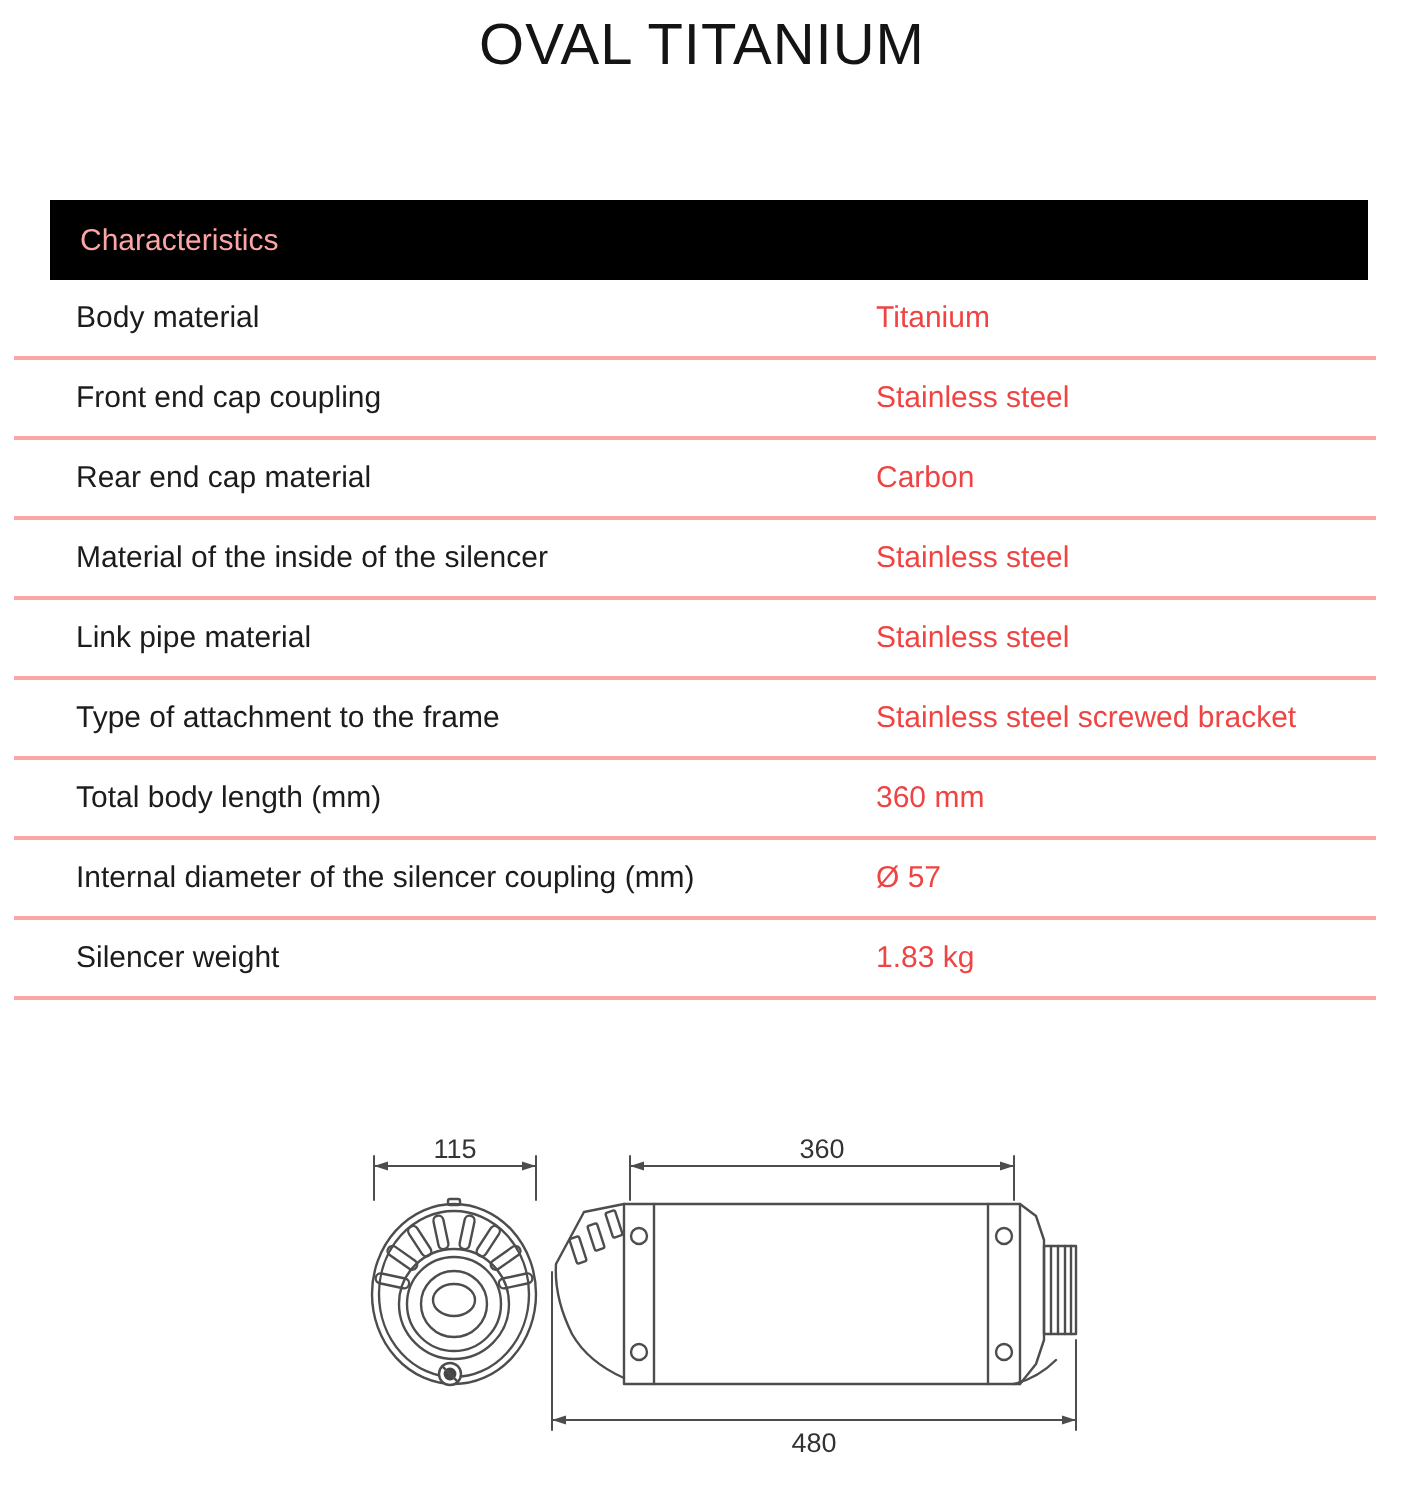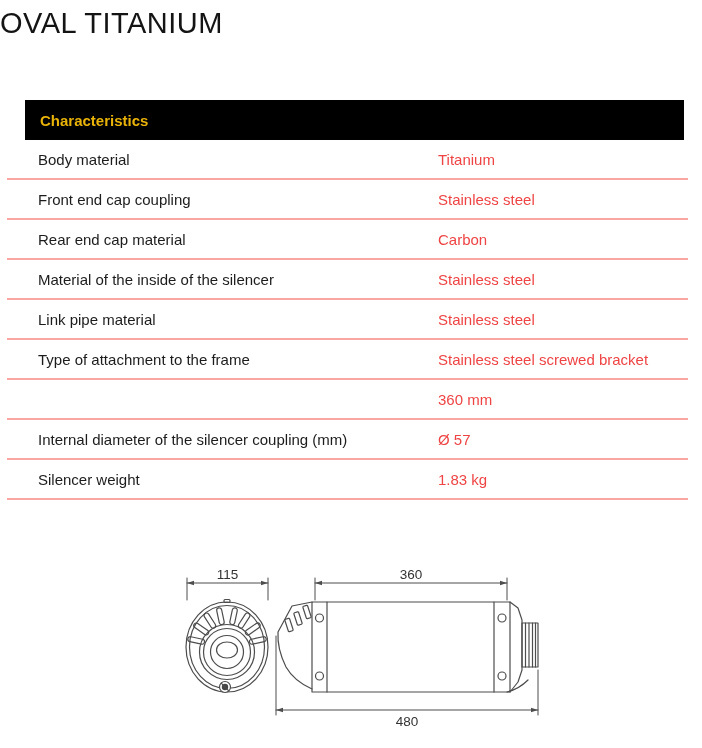--- a/index.html
+++ b/index.html
@@ -5,31 +5,31 @@
   html,body { margin:0; padding:0; }
   body {
     width:702px; height:748px;
     background:#ffffff;
     font-family:"Liberation Sans", sans-serif;
     position:relative;
     overflow:hidden;
   }
   .title {
     position:absolute; top:7px; left:0; width:702px;
-    text-align:left;
+    text-align:center;
     font-size:29px; font-weight:400; letter-spacing:0.5px;
     color:#141414;
   }
   .table-header {
     position:absolute; top:100px; left:25px; width:659px; height:40px;
     background:#000000; box-sizing:border-box; padding-left:15px;
     display:flex; align-items:center;
   }
   .table-header .hdr-label {
-    color:#eab308; font-weight:700; font-size:15px;
+    color:#fca5a5; font-weight:400; font-size:15px;
   }
   .rows {
     position:absolute; top:140px; left:7px; width:681px;
   }
   .row {
     position:relative; height:38px;
     border-bottom:2px solid #fca5a5;
     background:#ffffff;
   }
   .row-label {
@@ -80,20 +80,21 @@
     <span class="row-label">Link pipe material</span>
     <span class="row-value">Stainless steel</span>
   </div>
 
   <div class="row">
     <span class="row-label">Type of attachment to the frame</span>
     <span class="row-value">Stainless steel screwed bracket</span>
   </div>
 
   <div class="row">
+    <span class="row-label">Total body length (mm)</span>
     <span class="row-value">360 mm</span>
   </div>
 
   <div class="row">
     <span class="row-label">Internal diameter of the silencer coupling (mm)</span>
     <span class="row-value">Ø 57</span>
   </div>
 
 
   <div class="row">

